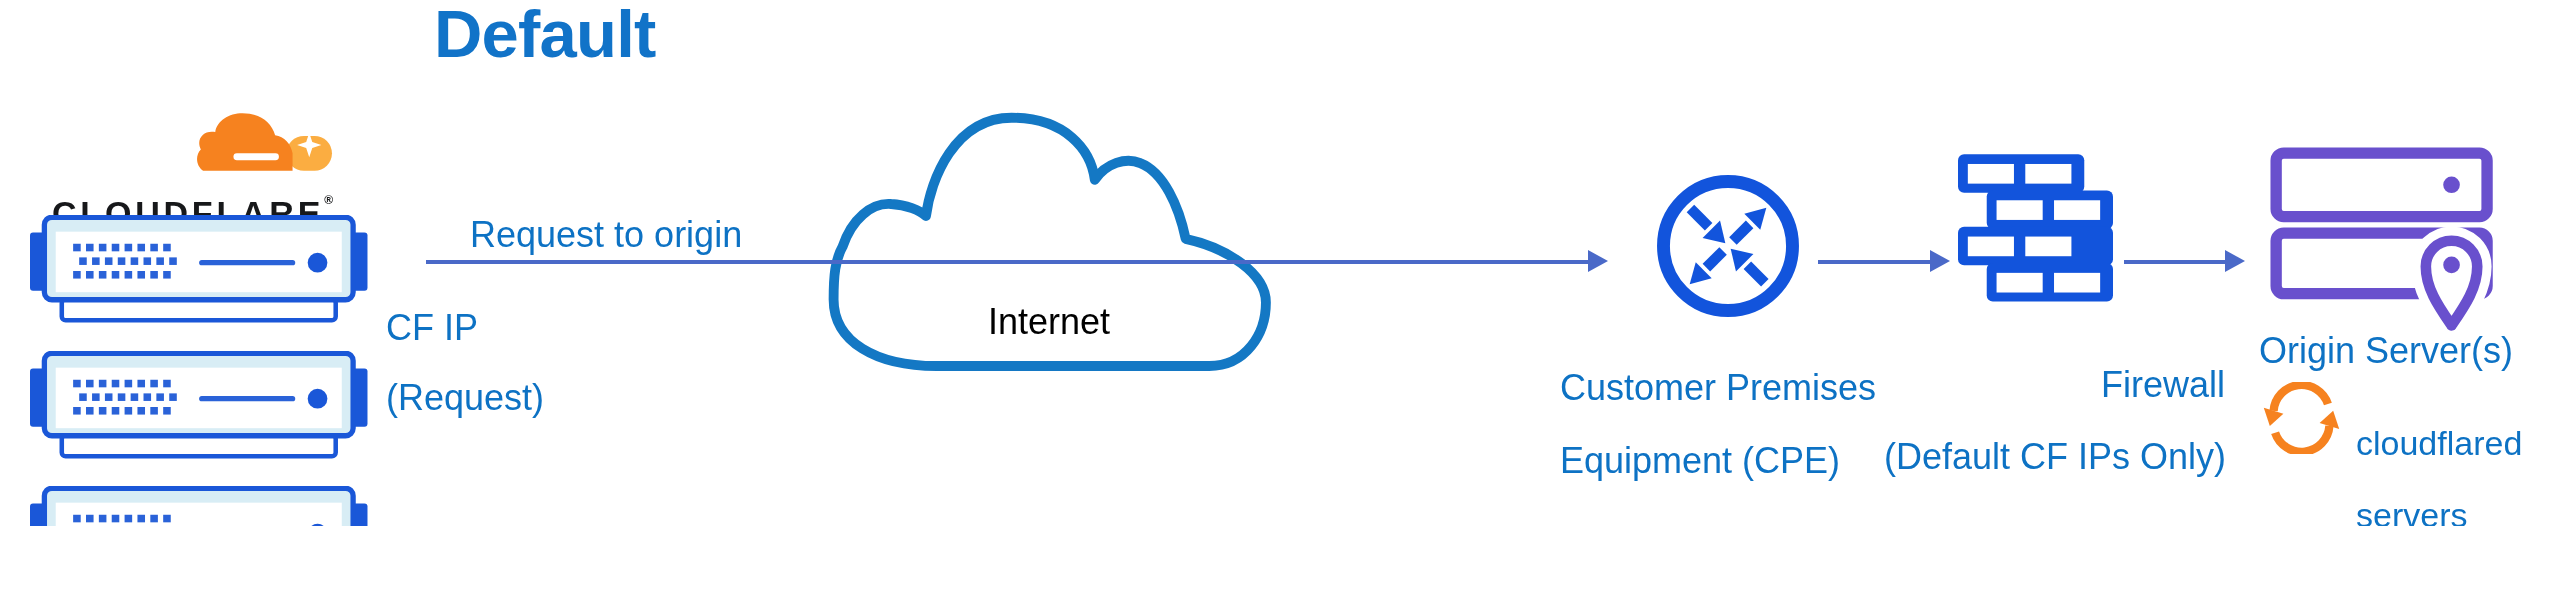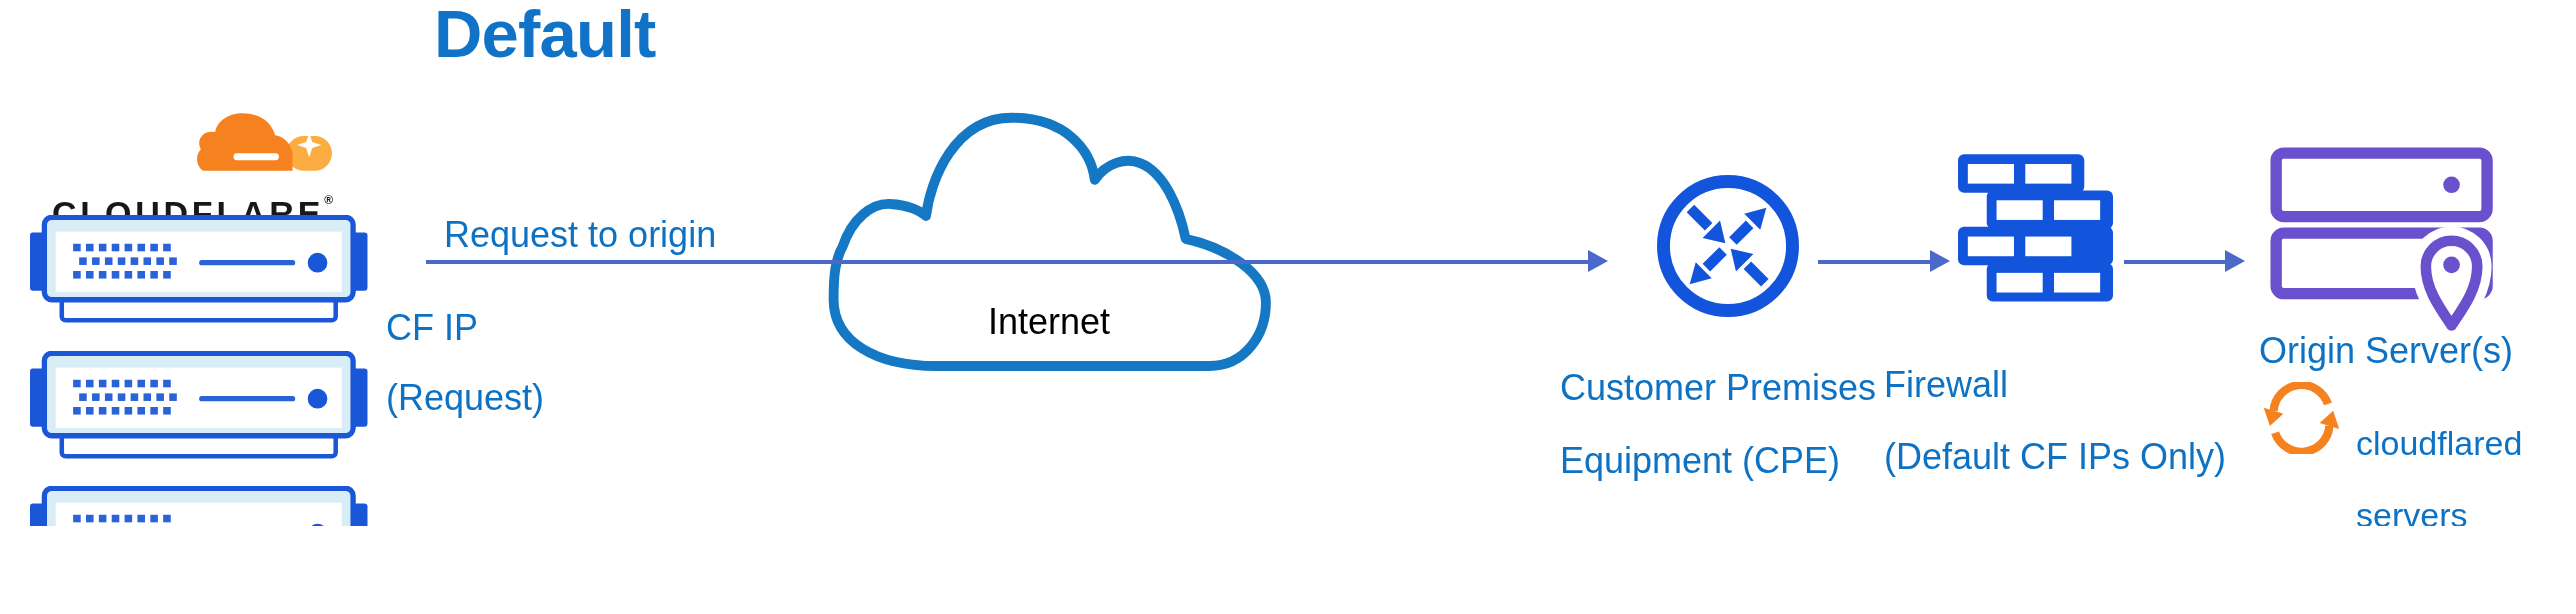--- a/index.html
+++ b/index.html
@@ -12,21 +12,21 @@
          font:700 67px/73px "Liberation Sans",sans-serif;letter-spacing:-0.8px;}
   #wordmark{position:absolute;left:36px;top:182px;width:313px;text-align:center;
             color:#17181a;font:700 34px/36px "Liberation Sans",sans-serif;letter-spacing:3.8px;}
   #wordmark sup{font-size:12px;letter-spacing:0;vertical-align:21px;}
   .server{position:absolute;left:30px;width:339px;height:112px;}
   .conn{position:absolute;height:3.8px;background:#4a69c8;top:260px;}
   .arrowhead{position:absolute;width:0;height:0;top:250px;
              border-left:20.4px solid #4a69c8;border-top:11px solid transparent;border-bottom:11px solid transparent;}
   #internet-label{position:absolute;left:823px;top:302px;width:452px;text-align:center;
                   color:#000000;font:400 36px/39px "Liberation Sans",sans-serif;}
-  #firewall-label{text-align:left;white-space:nowrap;}
+  #firewall-label{text-align:right;white-space:nowrap;}
   #cloudflared-note{white-space:normal;font-size:34px;line-height:41px;}
 </style>
 </head>
 <body>
 
 <div id="canvas">
 
   <svg width="0" height="0" style="position:absolute" aria-hidden="true">
     <symbol id="server-sym" viewBox="0 0 448 148">
       <rect x="42" y="111" width="362" height="28" rx="5" fill="#ffffff" stroke="#1a57d8" stroke-width="6"></rect>
@@ -85,21 +85,21 @@
       <use href="#server-sym"></use>
     </svg>
 
   <svg class="abs" style="left:823px;top:110px" width="452" height="263" viewBox="0 0 597 347">
     <path d="M 150 338 C 70 338 14 306 14 250 C 14 218 16 198 26 180 C 38 144 64 122 90 124 C 110 125 128 132 136 140 C 142 92 174 10 249 10 C 320 10 354 52 359 92 C 374 70 400 62 419 70 C 450 82 470 127 479 170 C 534 182 585 216 585 254 C 585 296 558 338 510 338 Z" fill="#ffffff" stroke="#1478c4" stroke-width="13" stroke-linejoin="round"></path>
   </svg>
 
   <div class="conn" style="left:426px;width:1162px"></div>
   <div class="arrowhead" style="left:1588px"></div>
 
-  <div class="lbl" style="left:444px;top:215px">Request to origin</div>
+  <div class="lbl" style="left:470px;top:215px">Request to origin</div>
   <div class="lbl" style="left:386px;top:277px">
     <span class="ln">CF IP</span>
     <span class="ln">(Request)</span>
   </div>
   <div id="internet-label">Internet</div>
 
   <svg class="abs" style="left:1654px;top:172px" width="148" height="148" viewBox="0 0 195 195">
     <circle cx="97.5" cy="97.5" r="85" fill="#ffffff" stroke="#1254dc" stroke-width="17"></circle>
     <g stroke="#1254dc" stroke-width="14">
       <line x1="48" y1="48" x2="72" y2="72"></line>

